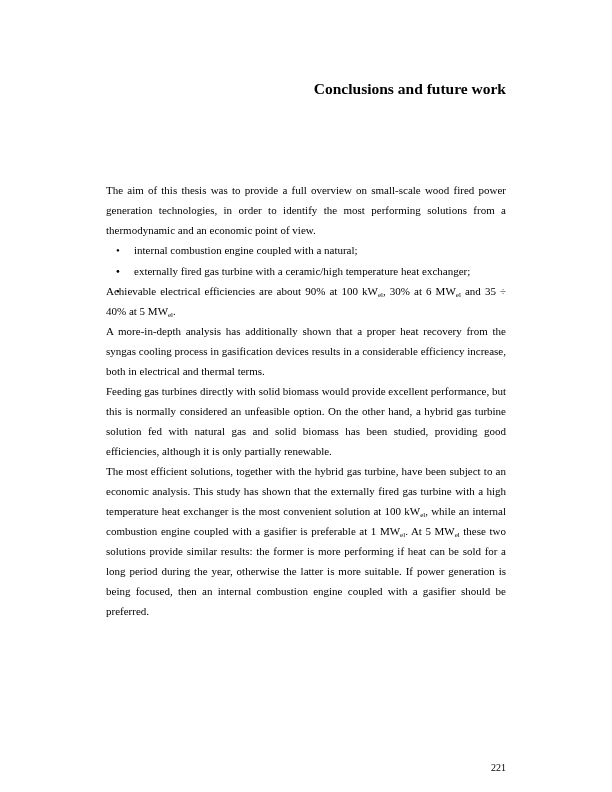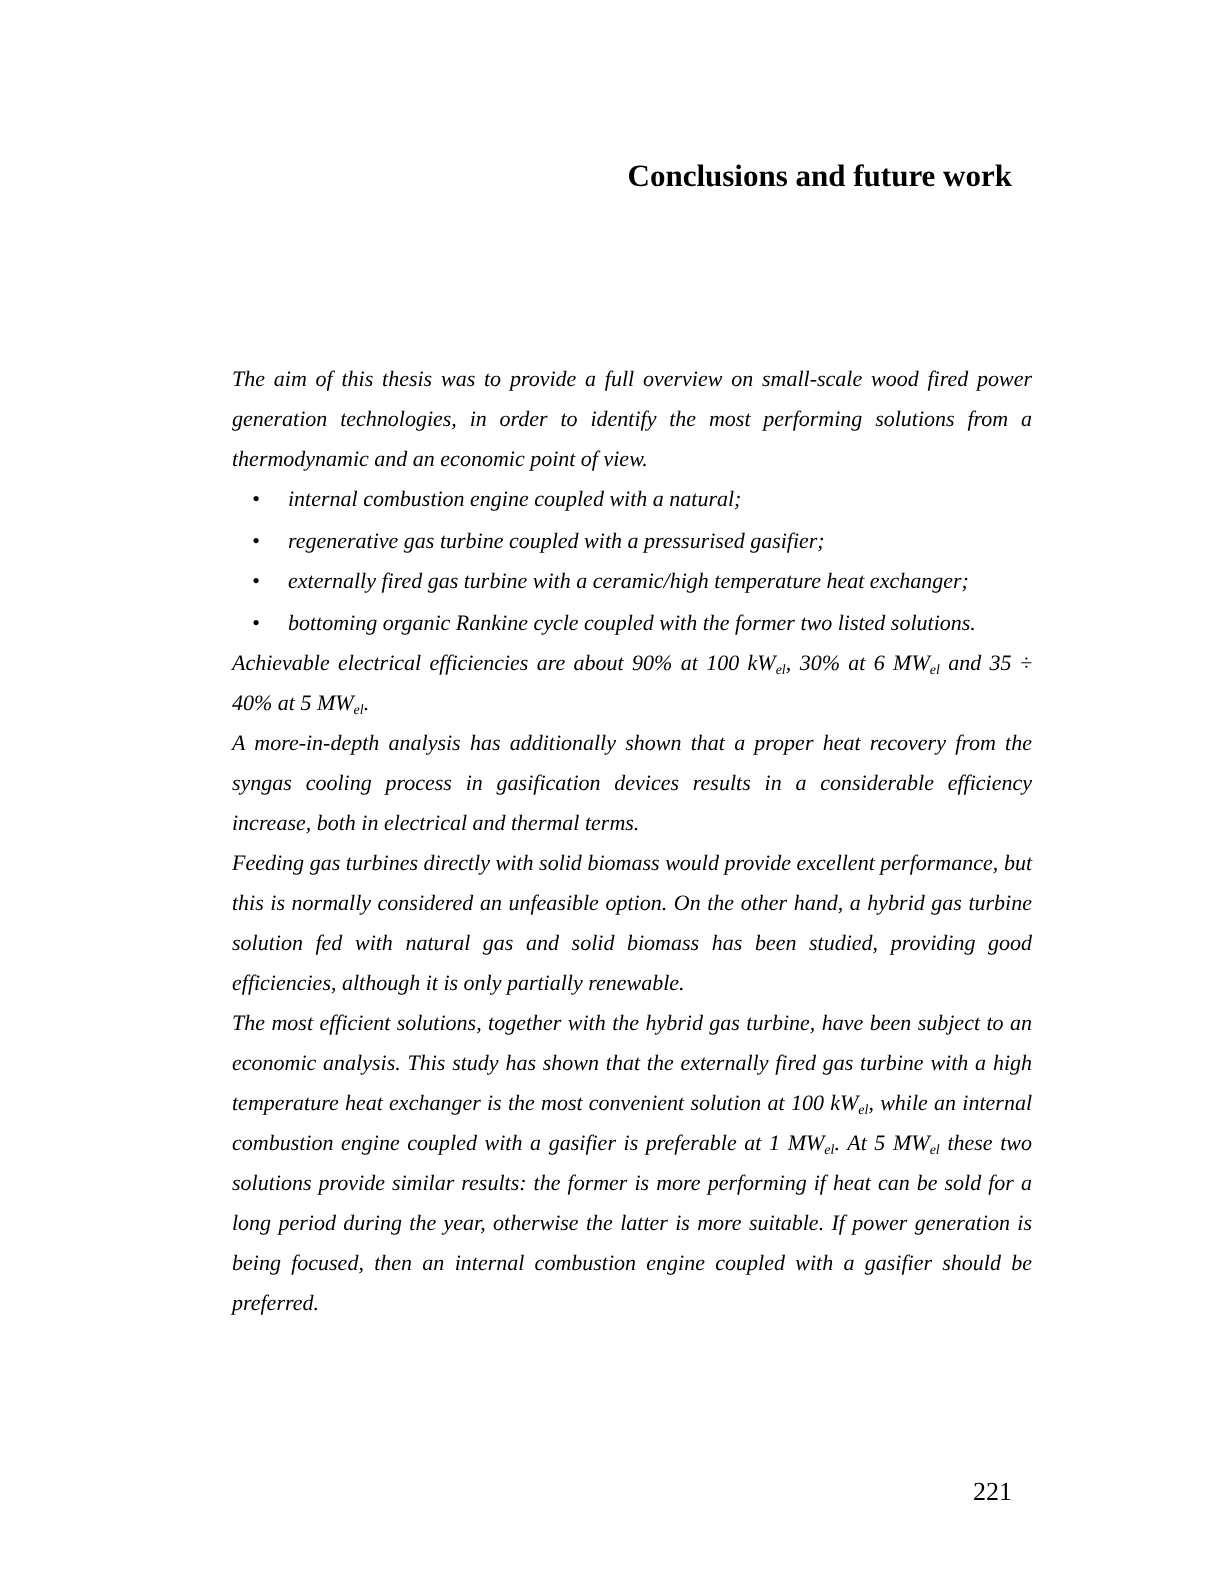--- a/index.html
+++ b/index.html
@@ -1,38 +1,38 @@
 <!DOCTYPE html>
 <html><head>
 <meta charset="utf-8">
 <style>
   html, body { margin: 0; padding: 0; background: #ffffff; }
   body { width: 612px; height: 792px; position: relative; overflow: hidden;
          font-family: "Liberation Serif", "DejaVu Serif", serif; color: #000; }
   .title { position: absolute; top: 80px; right: 106px; font-size: 15.5px; font-weight: bold; margin-left: 32px; }
-  .body { position: absolute; left: 116px; top: 180px; width: 400px; font-size: 11px; line-height: 20px; font-style: italic; }
+  .body { position: absolute; left: 106px; top: 180px; width: 400px; font-size: 11px; line-height: 20px; }
   .body p { margin: 0; text-align: justify; }
   .body ul { margin: 0; padding: 0; list-style: none; }
   .body li { position: relative; padding-left: 28px; line-height: 20.5px; }
   .body li .bullet { position: absolute; left: 10px; top: 0; }
   sub { font-size: 7px; vertical-align: -2px; line-height: 0; }
-  .pagenum { position: absolute; top: 738px; right: 106px; font-size: 13px; }
+  .pagenum { position: absolute; top: 762px; right: 106px; font-size: 10px; }
 </style>
 </head>
 <body>
 
 <div class="title">Conclusions and future work</div>
 
 <div class="body">
   <p>The aim of this thesis was to provide a full overview on small-scale wood fired power generation technologies, in order to identify the most performing solutions from a thermodynamic and an economic point of view.</p>
   <ul>
     <li><span class="bullet">•</span><span>internal combustion engine coupled with a natural;</span></li>
-    <li><span class="bullet">•</span><span>regenerative gas turbine coupled with a pressurised gasifier;</span></li>
+    <li><span class="bullet">•</span></li>
     <li><span class="bullet">•</span><span>externally fired gas turbine with a ceramic/high temperature heat exchanger;</span></li>
-    <li><span class="bullet">•</span><span>bottoming organic Rankine cycle coupled with the former two listed solutions.</span></li>
+    <li><span class="bullet">•</span></li>
   </ul>
   <p><span>Achievable electrical efficiencies are about 90% at 100 kW</span><sub>el</sub><span>, 30% at 6 MW</span><sub>el</sub><span> and 35 ÷ 40% at 5 MW</span><sub>el</sub><span>.</span></p>
   <p>A more-in-depth analysis has additionally shown that a proper heat recovery from the syngas cooling process in gasification devices results in a considerable efficiency increase, both in electrical and thermal terms.</p>
   <p>Feeding gas turbines directly with solid biomass would provide excellent performance, but this is normally considered an unfeasible option. On the other hand, a hybrid gas turbine solution fed with natural gas and solid biomass has been studied, providing good efficiencies, although it is only partially renewable.</p>
   <p><span>The most efficient solutions, together with the hybrid gas turbine, have been subject to an economic analysis. This study has shown that the externally fired gas turbine with a high temperature heat exchanger is the most convenient solution at 100 kW</span><sub>el</sub><span>, while an internal combustion engine coupled with a gasifier is preferable at 1 MW</span><sub>el</sub><span>. At 5 MW</span><sub>el</sub><span> these two solutions provide similar results: the former is more performing if heat can be sold for a long period during the year, otherwise the latter is more suitable. If power generation is being focused, then an internal combustion engine coupled with a gasifier should be preferred.</span></p>
 </div>
 
 <div class="pagenum">221</div>
 
 </body></html>

